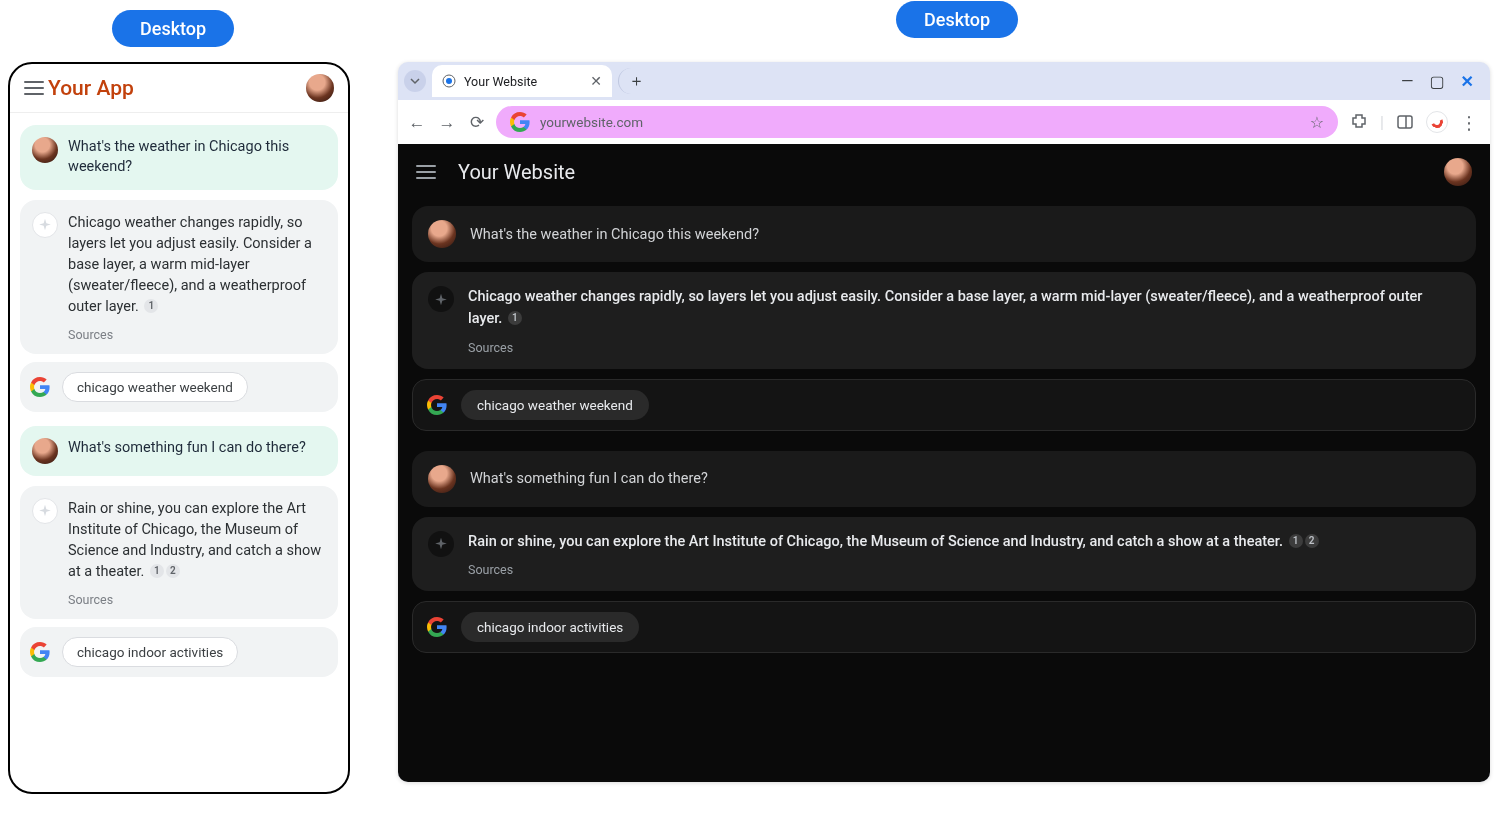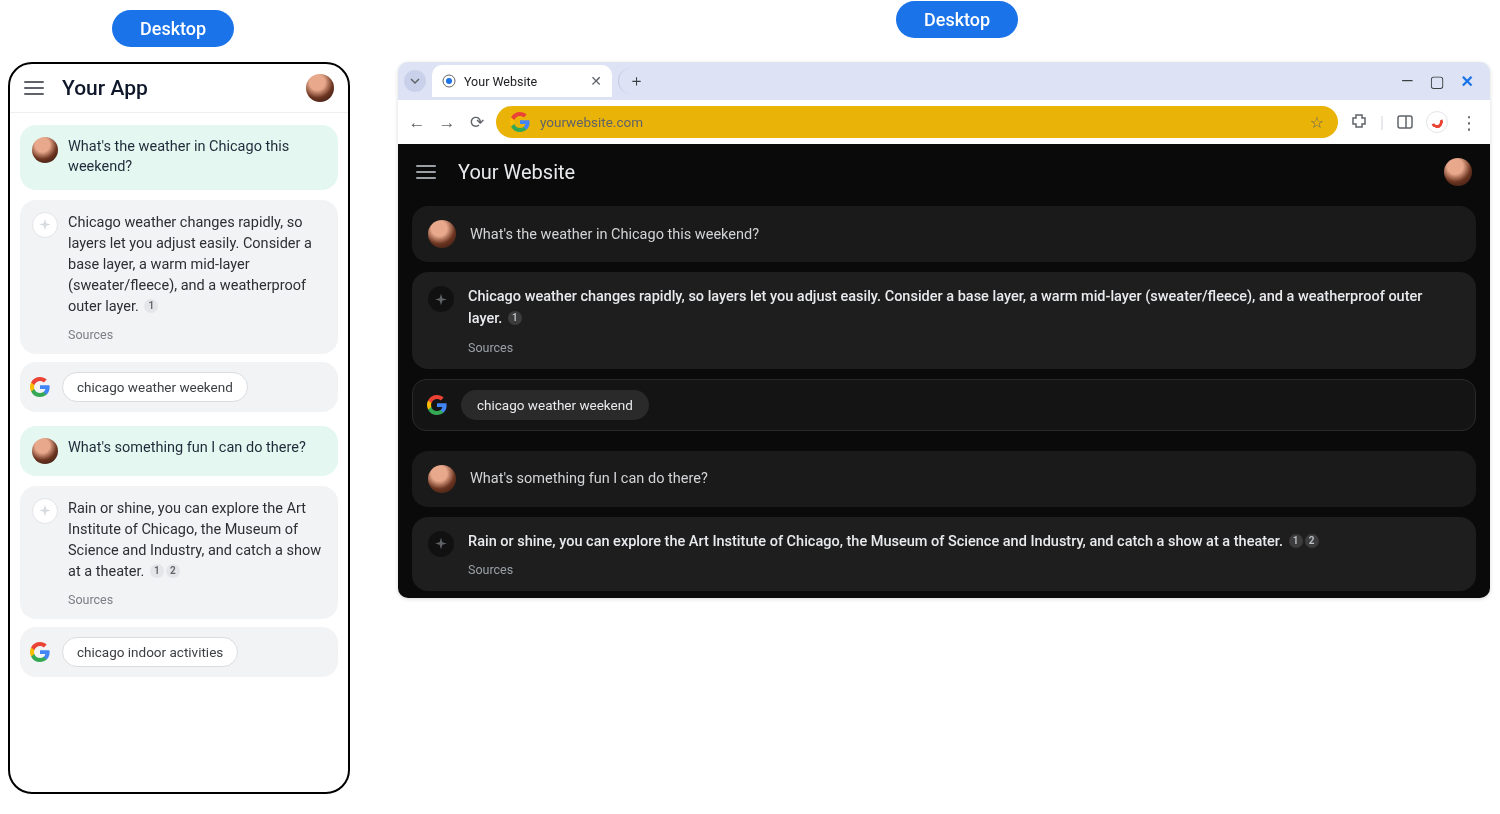--- a/index.html
+++ b/index.html
@@ -37,21 +37,21 @@
   .m-statusbar {
     display: flex; justify-content: space-between; align-items: center;
     padding: 8px 14px 4px 14px;
     font-size: 14px; font-weight: 500;
   }
   .m-statusbar .icons svg { margin-left: 2px; }
   .m-topbar {
     display: flex; align-items: center; padding: 10px 14px;
     border-bottom: 1px solid #eee;
   }
-  .m-topbar .title { font-size: 21px; font-weight: 500; margin-left: 18px; flex: 1; color: #0f172a; }
+  .m-topbar .title { font-size: 21px; font-weight: 500; margin-left: 4px; flex: 1; color: #c2410c; }
   .hamburger { width: 20px; height: 14px; display: flex; flex-direction: column; justify-content: space-between; }
   .hamburger span { height: 2px; background: #5f6368; border-radius: 2px; }
   .avatar { width: 28px; height: 28px; border-radius: 50%; background: radial-gradient(circle at 40% 30%, #e8a88c 0 30%, #6b3420 60%, #2a1510 100%); }
   .m-body { padding: 12px 10px; }
   .m-user-msg {
     background: #e4f7f0;
     border-radius: 16px;
     padding: 12px 12px;
     display: flex;
     gap: 10px;
@@ -91,21 +91,21 @@
     color: #3c4043;
     background: #fff;
   }
 
   
   .desktop-frame {
     position: absolute;
     top: 62px;
     left: 398px;
     width: 1092px;
-    height: 536px;
+    height: 720px;
     border-radius: 10px;
     overflow: hidden;
     box-shadow: 0 1px 4px rgba(0,0,0,0.15);
     background: #dde3f5;
   }
   .d-tabstrip {
     height: 38px;
     display: flex; align-items: center;
     padding: 0 6px;
   }
@@ -137,21 +137,21 @@
   .d-toolbar {
     background: #fff;
     height: 44px;
     display: flex; align-items: center;
     padding: 0 8px;
     gap: 8px;
   }
   .d-toolbar .nav-ico { width: 22px; text-align: center; color: #5f6368; font-size: 17px; }
   .omnibox {
     flex: 1;
-    background: #eab308;
+    background: #f0abfc;
     border-radius: 20px;
     height: 32px;
     display: flex; align-items: center;
     padding: 0 14px;
     gap: 10px;
   }
   .omnibox .url { font-size: 13.5px; color: #5f6368; }
   .omnibox .star { margin-left: auto; color: #5f6368; }
   .d-actions { display: flex; gap: 12px; align-items: center; color: #5f6368; padding: 0 4px; }
   .d-actions .profile { width: 22px; height: 22px; border-radius: 50%; background: #fff; border: 1px solid #e3e5e8; position: relative; }

